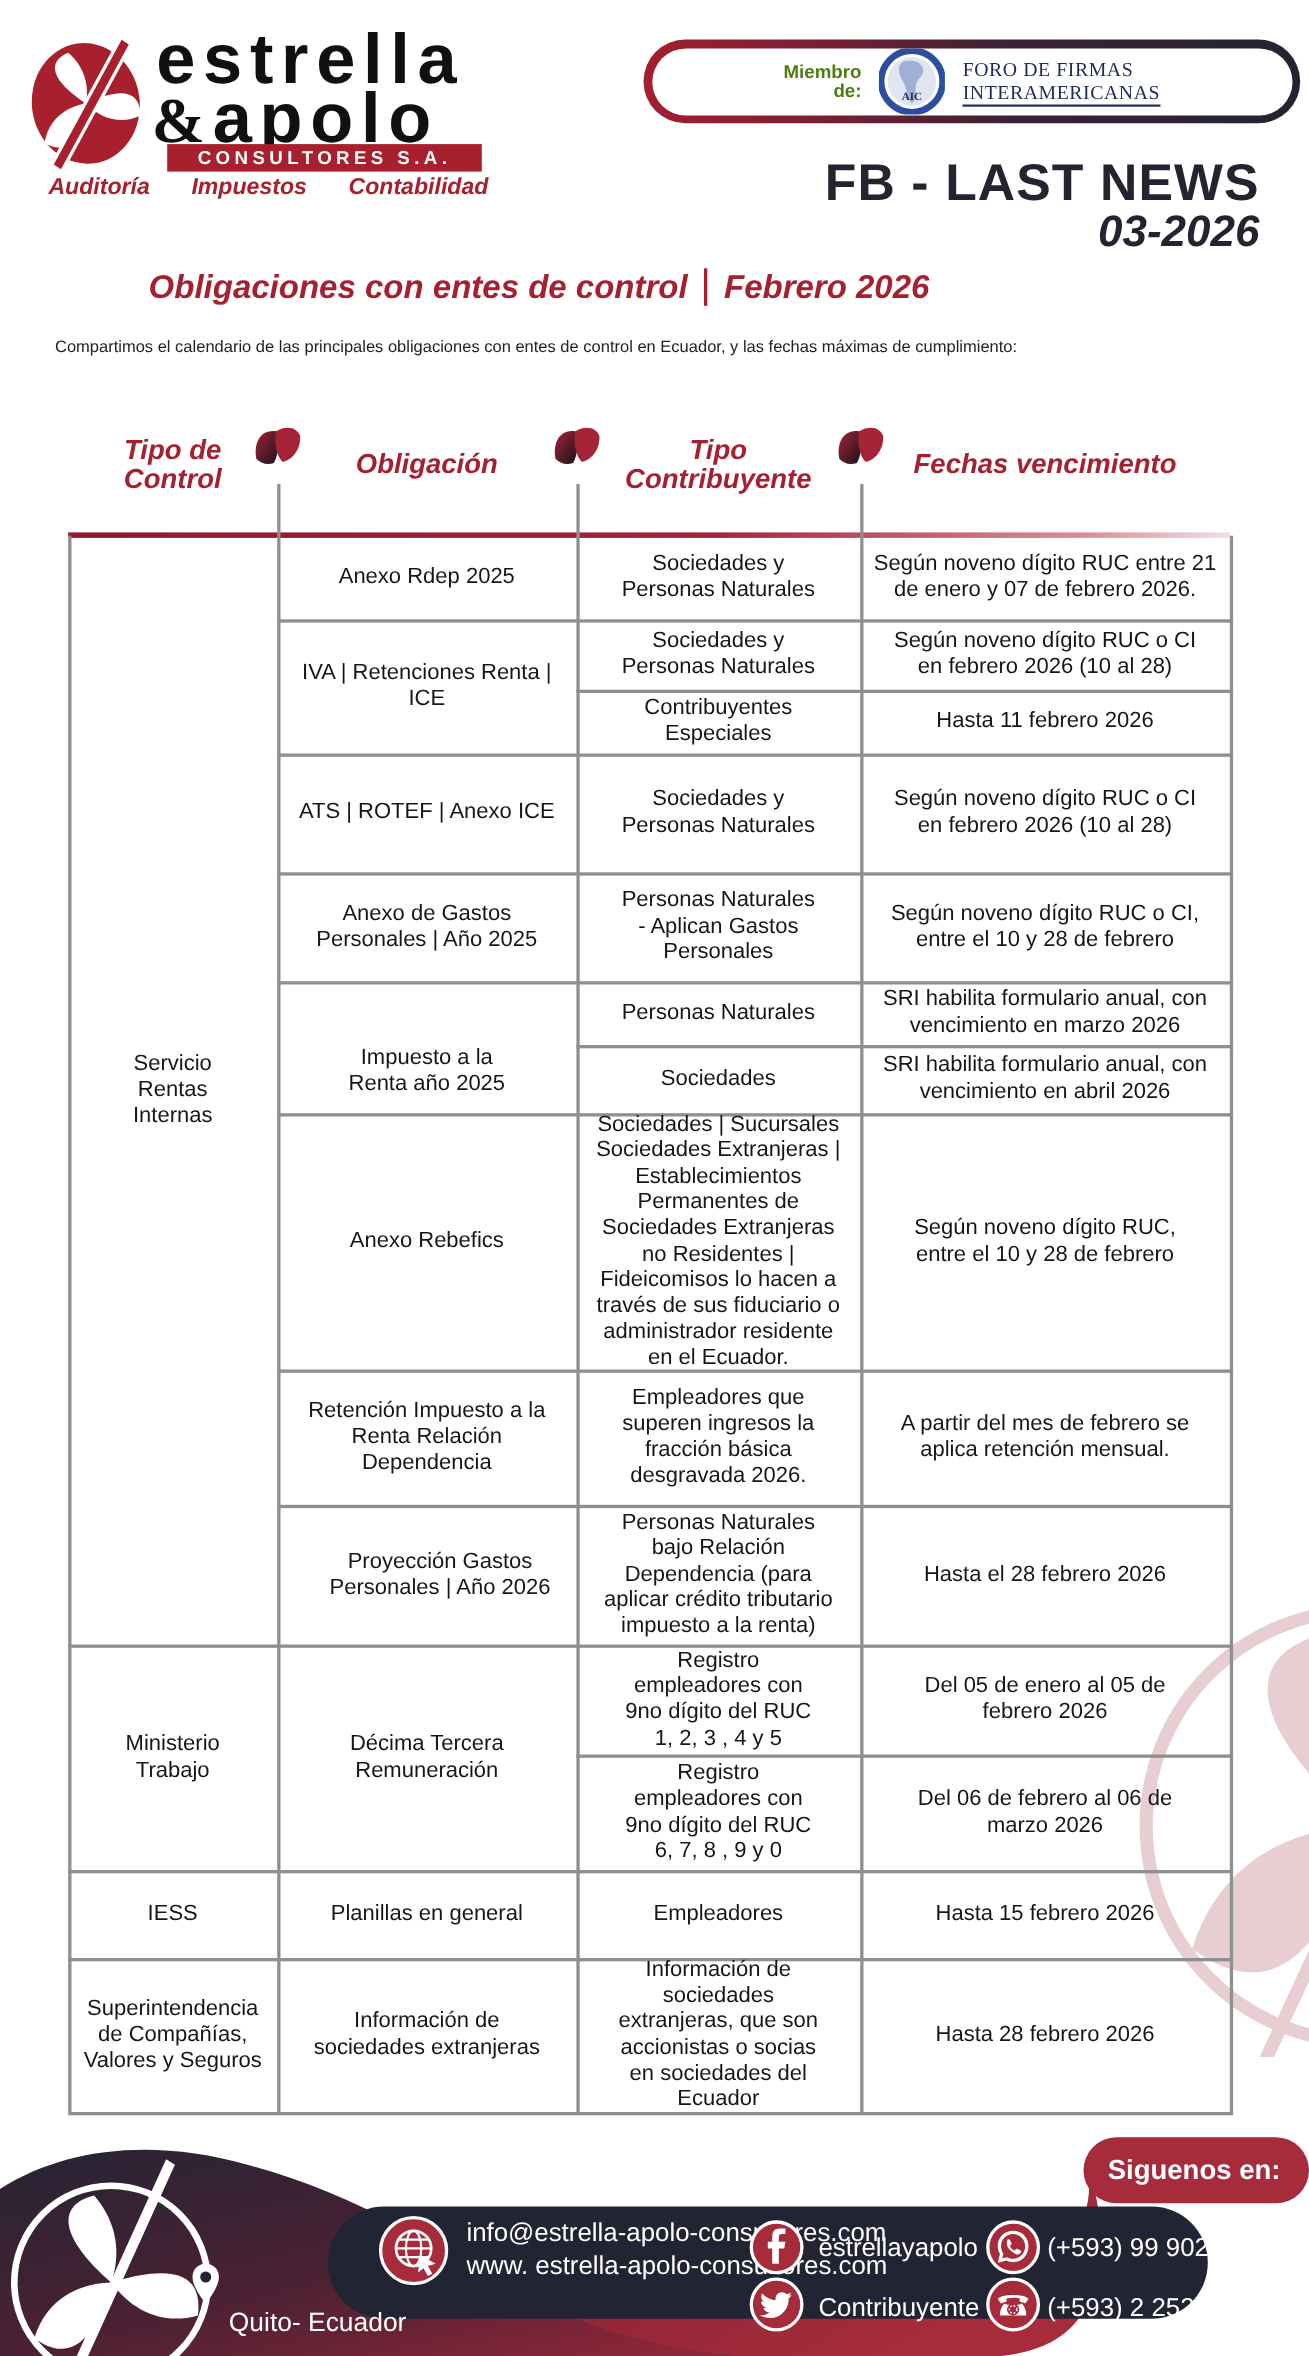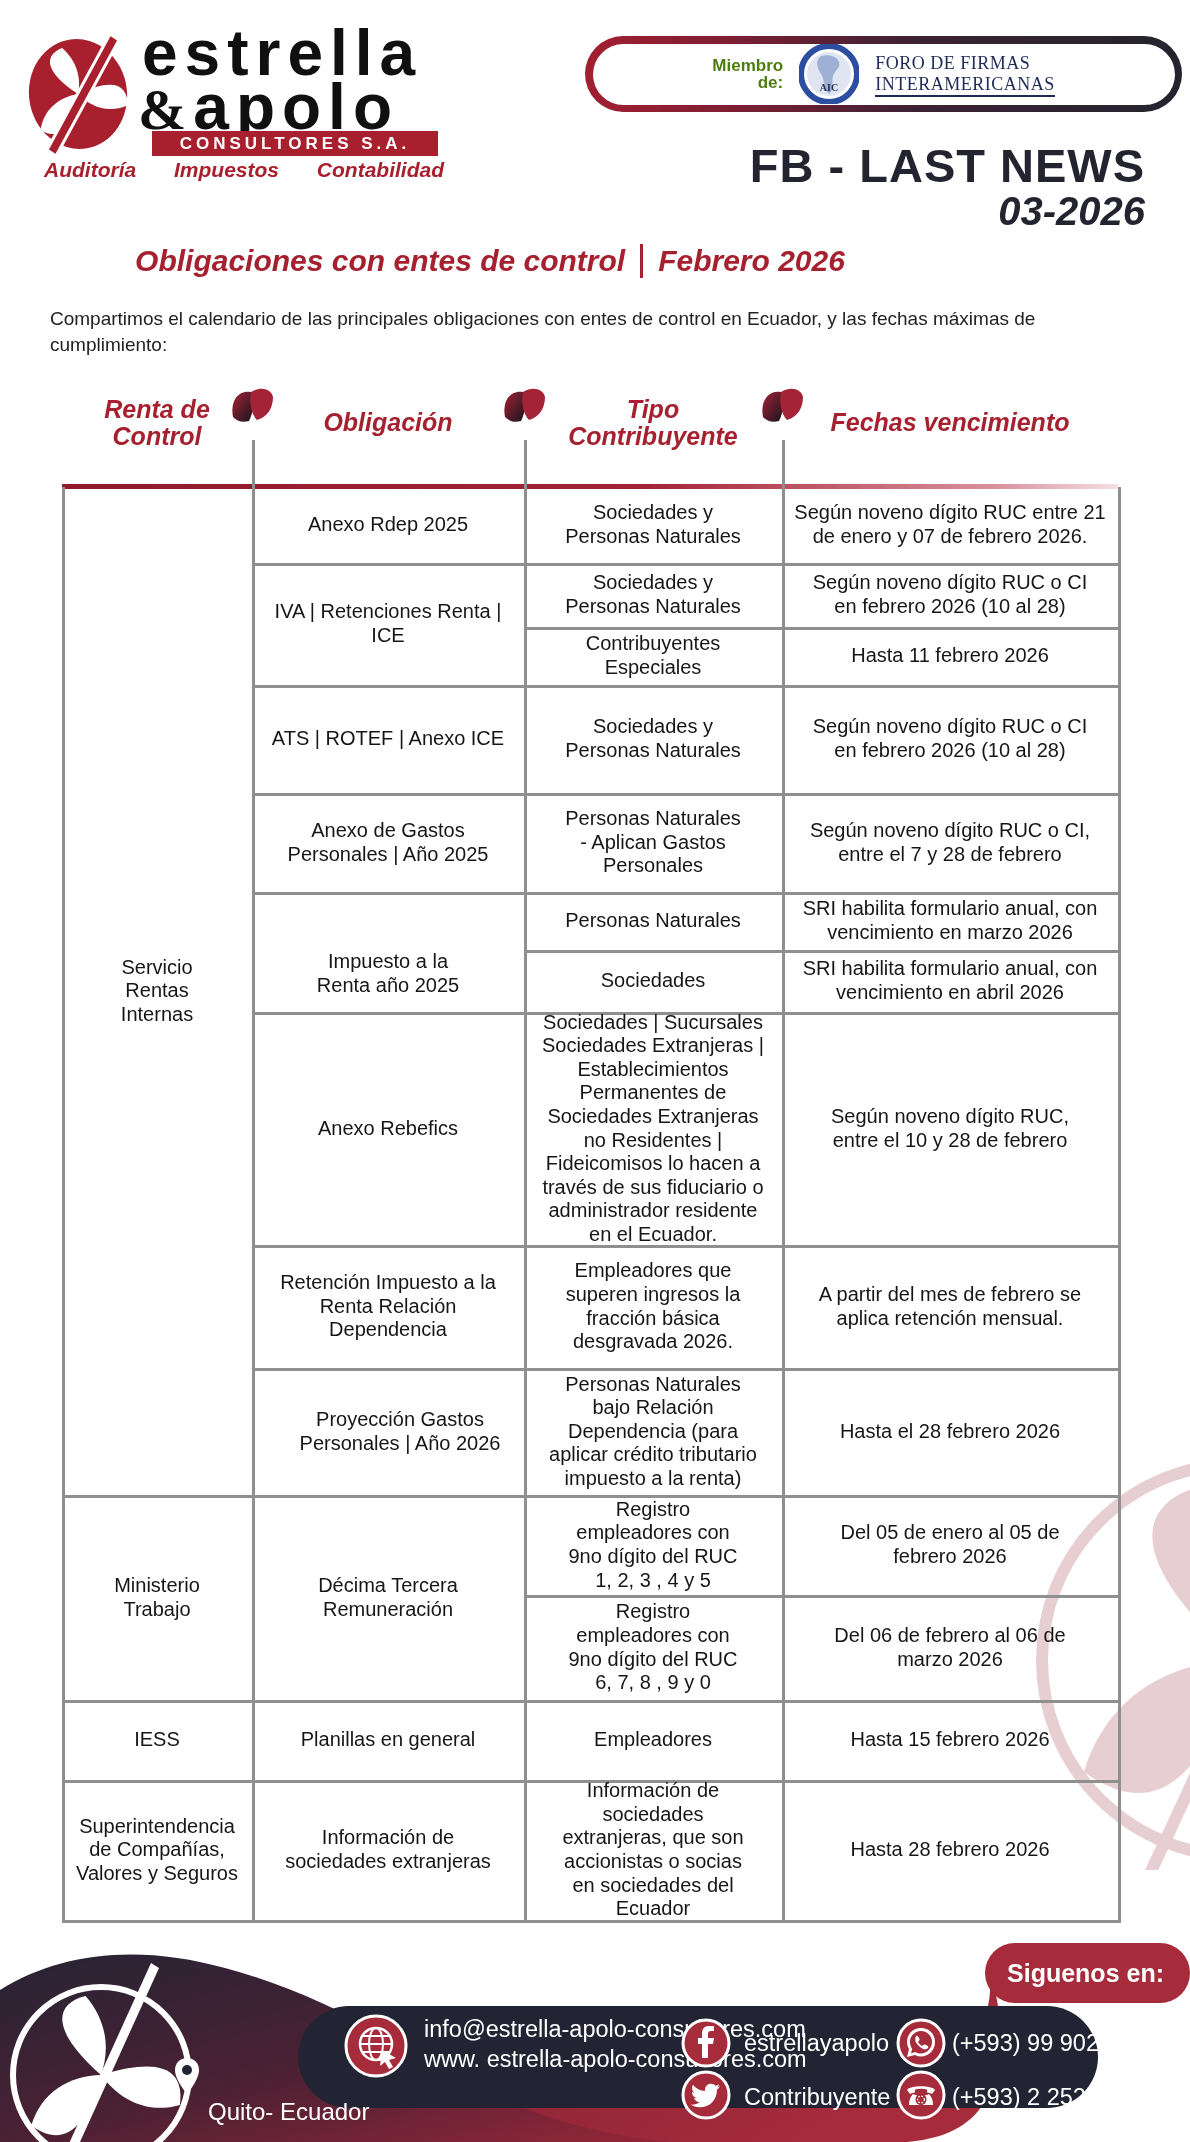--- a/index.html
+++ b/index.html
@@ -23,21 +23,21 @@
   .member-label{font-weight:700;font-size:17px;color:#4d7c0f;text-align:right;line-height:1.0;}
   .org-name{font-family:"Liberation Serif",serif;color:#1f2a56;font-size:18px;line-height:1.15;letter-spacing:.5px;}
   .org-name .u{border-bottom:2px solid #1f2a56;padding-bottom:1px;}
   .masthead{position:absolute;right:45px;top:138px;text-align:right;color:#23242f;}
   .masthead .mh1{font-size:47px;font-weight:900;letter-spacing:1px;}
   .masthead .mh2{font-size:40px;font-weight:900;font-style:italic;margin-top:-4px;}
   
   .doc-title{position:absolute;left:0;top:244px;width:980px;text-align:center;
       font-size:30px;font-weight:700;font-style:italic;color:#A6212F;}
   .doc-title .bar{display:inline-block;width:3px;height:34px;background:#A6212F;margin:0 15px -7px 15px;}
-  .intro{position:absolute;left:50px;top:306px;width:1070px;font-size:19px;line-height:1.38;color:#222;}
+  .intro{position:absolute;left:50px;top:306px;width:1070px;font-size:15px;line-height:1.38;color:#222;}
   
   .vline{position:absolute;width:3px;background:#8f8f8f;}
   .hline{position:absolute;height:3px;background:#8f8f8f;}
   .red-rule{position:absolute;left:62px;top:484px;width:1056px;height:5px;
       background:linear-gradient(90deg,#8f1b2c 0%,#a42336 55%,#d98f9b 88%,#f3dfe2 100%);}
   .hcell{position:absolute;display:flex;align-items:center;justify-content:center;text-align:center;
       font-size:25px;font-weight:700;font-style:italic;color:#A6212F;line-height:1.1;}
   .cell{position:absolute;display:flex;align-items:center;justify-content:center;text-align:center;
       font-size:20px;line-height:1.18;color:#161616;}
   .cell>span{display:inline-block;}
@@ -113,21 +113,21 @@
       <g transform="scale(1.9)">
         <path d="M0,0 C-55,-48 -58,-82 -18,-92 C8,-62 10,-28 0,0 Z" fill="#e7ced2"></path>
         <path d="M0,0 C70,-16 96,3 90,44 C50,52 18,32 0,0 Z" fill="#e7ced2" transform="rotate(118)"></path>
         <path d="M0,0 C-16,70 -42,88 -76,62 C-66,22 -34,4 0,0 Z" fill="#e7ced2" transform="rotate(240)"></path>
       </g>
       <polygon points="104,-216 114,-209 -88,228 -98,221" fill="#e7ced2"></polygon>
     </g>
   </svg>
 
   <div class="hcell" style="left:62px;top:390px;width:190px;height:66px;">
-      <span style="max-width:150px;">Renta de Control</span>
+      <span style="max-width:150px;">Tipo de Control</span>
     </div>
   <div class="hcell" style="left:252px;top:390px;width:272px;height:66px;">
       <span>Obligación</span>
     </div>
   <div class="hcell" style="left:524px;top:390px;width:258px;height:66px;">
       <span style="max-width:190px;">Tipo Contribuyente</span>
     </div>
   <div class="hcell" style="left:782px;top:390px;width:336px;height:66px;">
       <span>Fechas vencimiento</span>
     </div>
@@ -248,21 +248,21 @@
   <div class="cell" style="left:782px;top:563px;width:336px;height:64px;">
       <span style="max-width:300px;">Según noveno dígito RUC o CI en febrero 2026 (10 al 28)</span>
     </div>
   <div class="cell" style="left:782px;top:627px;width:336px;height:58px;">
       <span>Hasta 11 febrero 2026</span>
     </div>
   <div class="cell" style="left:782px;top:685px;width:336px;height:108px;">
       <span style="max-width:300px;">Según noveno dígito RUC o CI en febrero 2026 (10 al 28)</span>
     </div>
   <div class="cell" style="left:782px;top:793px;width:336px;height:99px;">
-      <span style="max-width:300px;">Según noveno dígito RUC o CI, entre el 7 y 28 de febrero</span>
+      <span style="max-width:300px;">Según noveno dígito RUC o CI, entre el 10 y 28 de febrero</span>
     </div>
   <div class="cell" style="left:782px;top:892px;width:336px;height:58px;">
       <span style="max-width:320px;">SRI habilita formulario anual, con vencimiento en marzo 2026</span>
     </div>
   <div class="cell" style="left:782px;top:950px;width:336px;height:62px;">
       <span style="max-width:320px;">SRI habilita formulario anual, con vencimiento en abril 2026</span>
     </div>
   <div class="cell" style="left:782px;top:1012px;width:336px;height:233px;">
       <span style="max-width:255px;">Según noveno dígito RUC, entre el 10 y 28 de febrero</span>
     </div>

